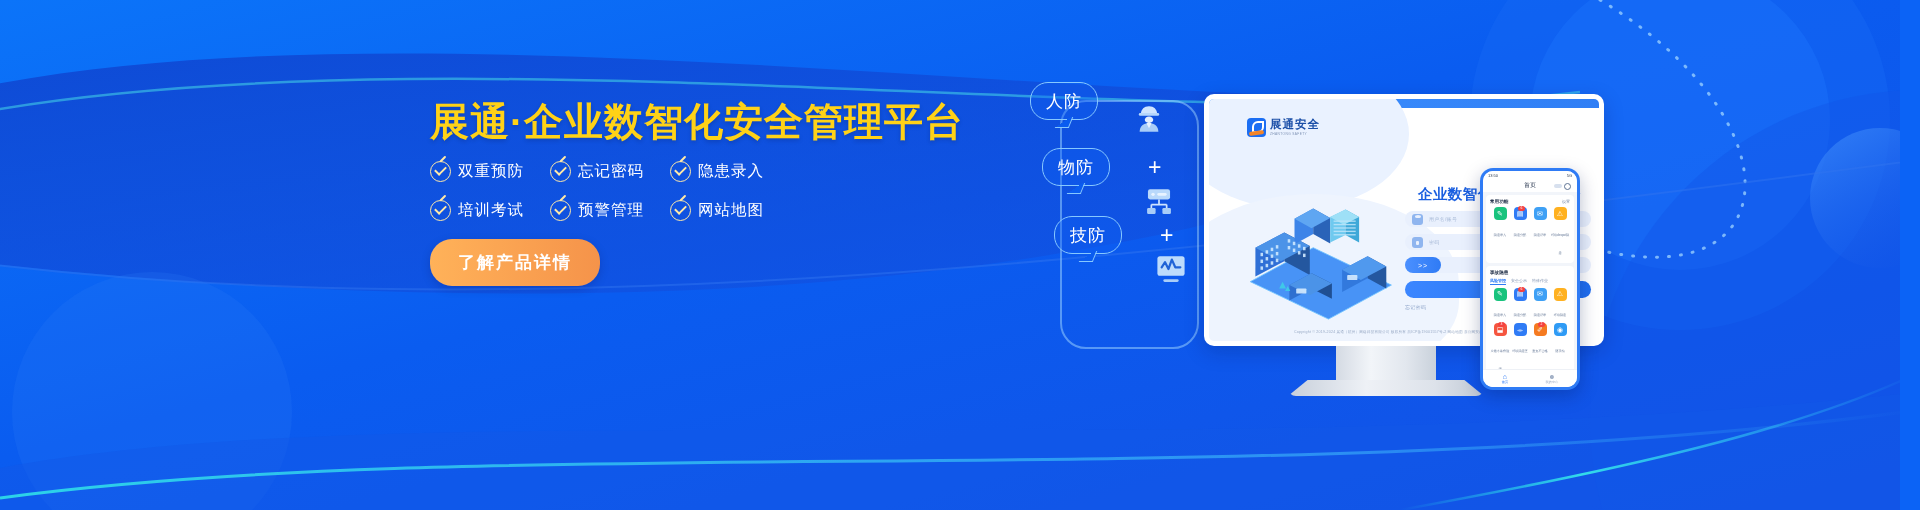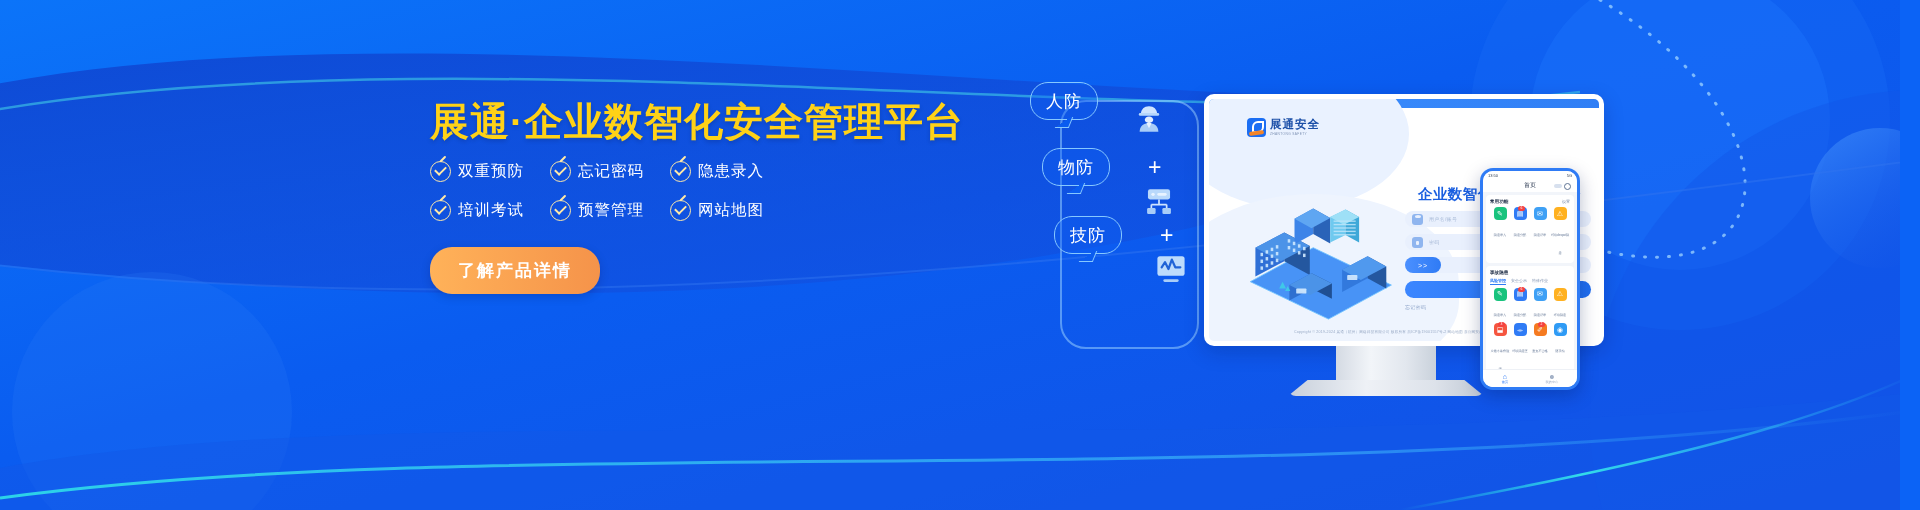--- a/index.html
+++ b/index.html
@@ -38,21 +38,21 @@
     content:"";position:absolute;left:4px;top:4px;width:9px;height:5px;
     border-left:2px solid #ffe9a8;border-bottom:2px solid #ffe9a8;
     transform:rotate(-45deg);
   }
   .feat .chk::before{
     content:"";position:absolute;left:9px;top:-1px;width:8px;height:2px;
     background:#ffe9a8;transform:rotate(-45deg);transform-origin:left center;border-radius:1px;
   }
   .feat .flabel{font-size:15.5px;color:#ffffff;letter-spacing:1px;}
   .cta{
-    margin-top:8px;display:inline-block;
+    display:inline-block;
     background:linear-gradient(90deg,#ffb259 0%,#f5934a 100%);
     color:#ffffff;font-size:17px;font-weight:bold;letter-spacing:2px;
     padding:12px 28px;border:none;border-radius:22px;cursor:pointer;
     box-shadow:0 3px 10px rgba(0,0,60,.18);
   }
 
   
   .visual{position:absolute;left:1020px;top:60px;width:620px;height:400px;}
 
   

